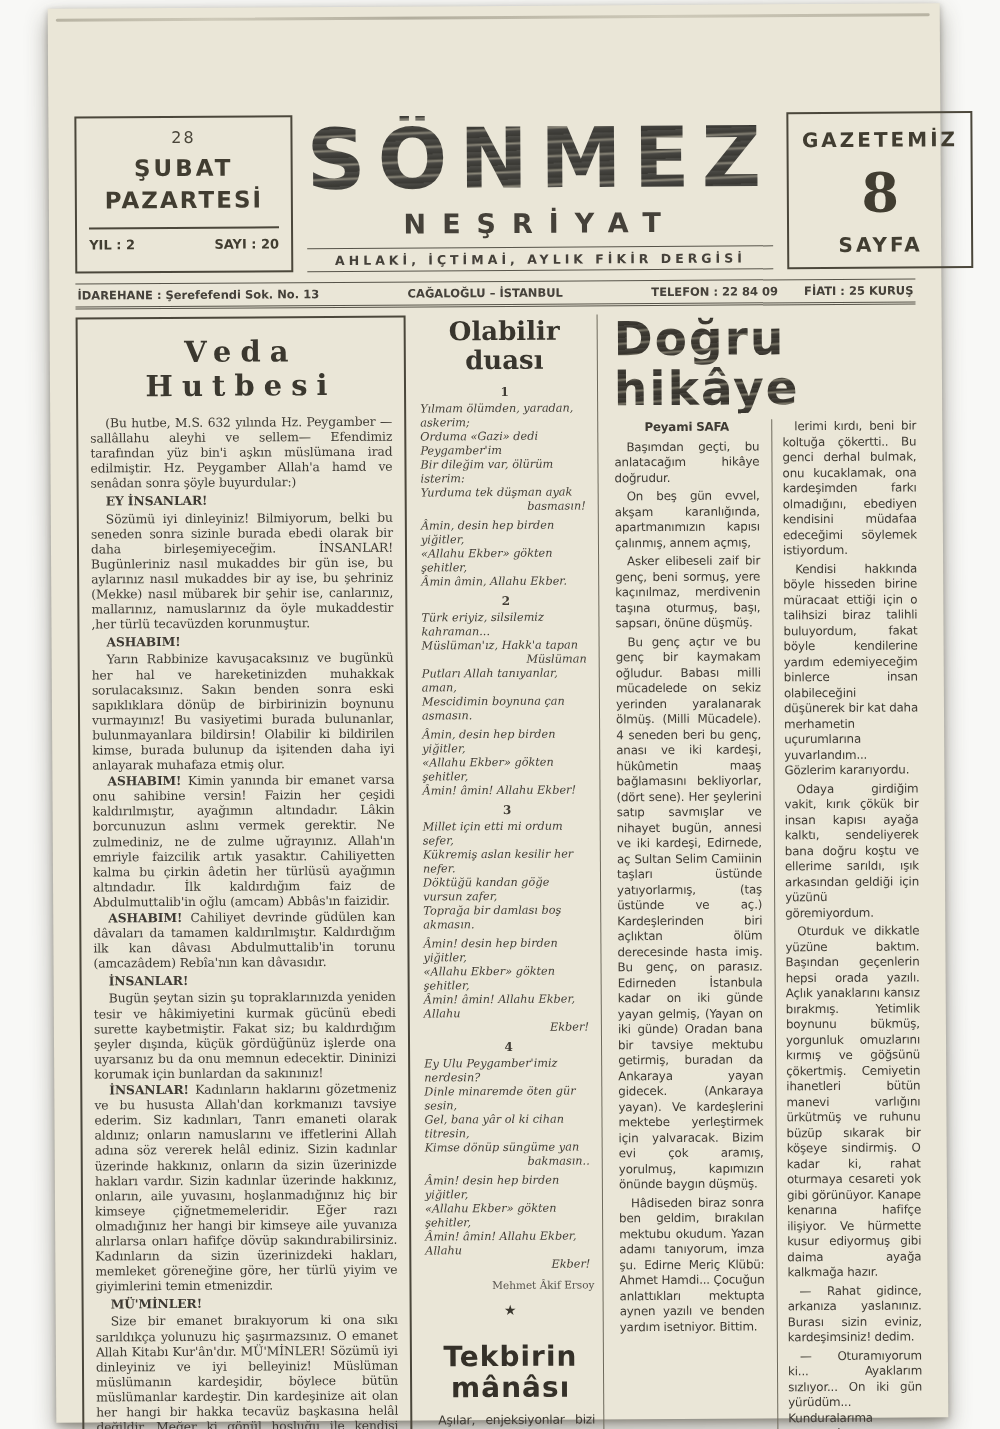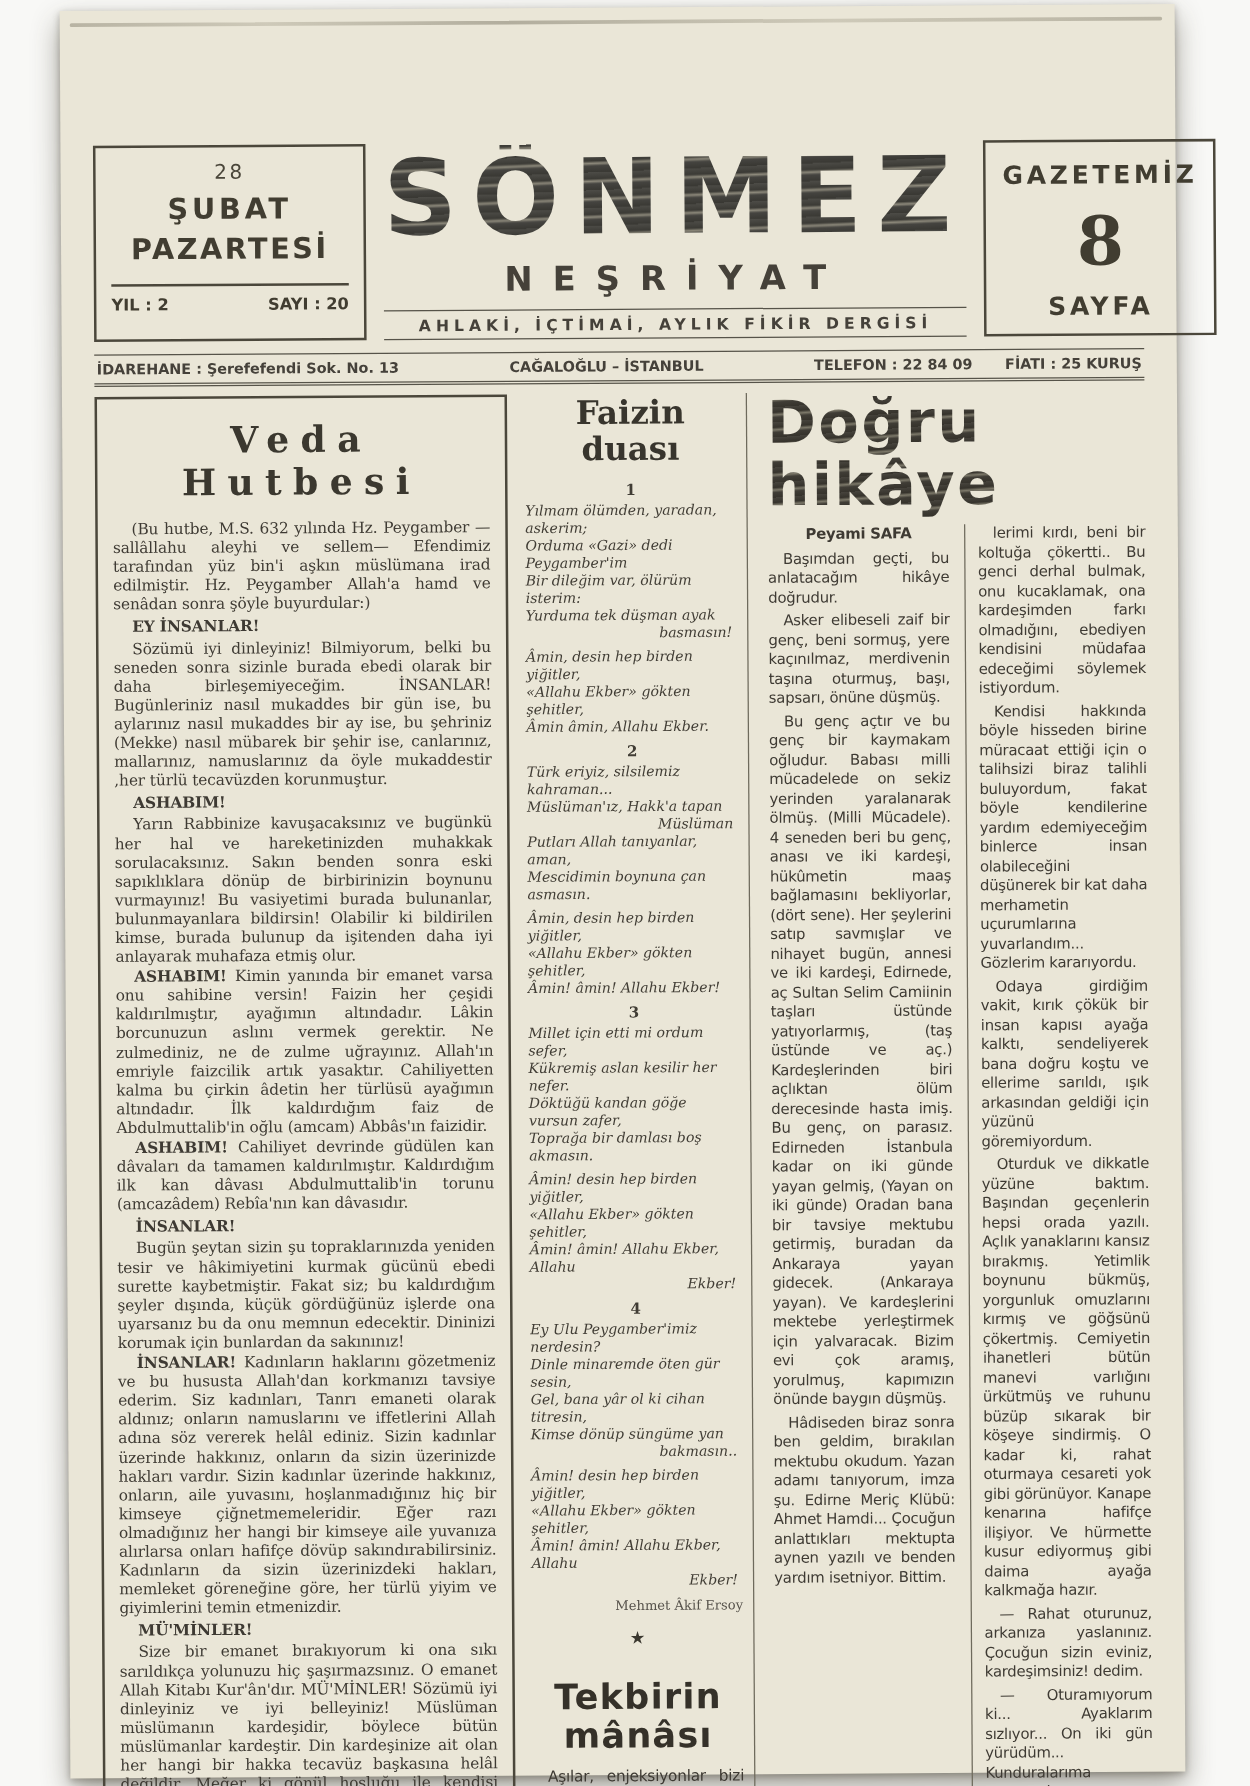--- a/index.html
+++ b/index.html
@@ -206,21 +206,21 @@
               <p class="par k-head"><b class="lead"></b><span>İNSANLAR!</span></p>
               <p class="par k-p"><b class="lead"></b><span>Bugün şeytan sizin şu topraklarınızda yeniden tesir ve hâkimiyetini kurmak gücünü ebedi surette kaybetmiştir. Fakat siz; bu kaldırdığım şeyler dışında, küçük gördüğünüz işlerde ona uyarsanız bu da onu memnun edecektir. Dininizi korumak için bunlardan da sakınınız!</span></p>
               <p class="par k-p"><b class="lead">İNSANLAR! </b><span>Kadınların haklarını gözetmeniz ve bu hususta Allah'dan korkmanızı tavsiye ederim. Siz kadınları, Tanrı emaneti olarak aldınız; onların namuslarını ve iffetlerini Allah adına söz vererek helâl ediniz. Sizin kadınlar üzerinde hakkınız, onların da sizin üzerinizde hakları vardır. Sizin kadınlar üzerinde hakkınız, onların, aile yuvasını, hoşlanmadığınız hiç bir kimseye çiğnetmemeleridir. Eğer razı olmadığınız her hangi bir kimseye aile yuvanıza alırlarsa onları hafifçe dövüp sakındırabilirsiniz. Kadınların da sizin üzerinizdeki hakları, memleket göreneğine göre, her türlü yiyim ve giyimlerini temin etmenizdir.</span></p>
               <p class="par k-head"><b class="lead"></b><span>MÜ'MİNLER!</span></p>
               <p class="par k-p"><b class="lead"></b><span>Size bir emanet bırakıyorum ki ona sıkı sarıldıkça yolunuzu hiç şaşırmazsınız. O emanet Allah Kitabı Kur'ân'dır. MÜ'MİNLER! Sözümü iyi dinleyiniz ve iyi belleyiniz! Müslüman müslümanın kardeşidir, böylece bütün müslümanlar kardeştir. Din kardeşinize ait olan her hangi bir hakka tecavüz başkasına helâl değildir. Meğer ki gönül hoşluğu ile kendisi vermiş olsun...</span></p>
             </div>
         </section>
 
         <section class="midcol">
           <h2 class="ordu-title">
-            <span>Faizin</span><br>
+            <span>Olabilir</span><br>
             <span>duası</span>
           </h2>
           <div class="poem">
 
           <div class="pline k-num">1</div>
               <div class="pline k-l">Yılmam ölümden, yaradan, askerim;</div>
               <div class="pline k-l">Orduma «Gazi» dedi Peygamber'im</div>
               <div class="pline k-l">Bir dileğim var, ölürüm isterim:</div>
               <div class="pline k-l">Yurduma tek düşman ayak</div>
               <div class="pline k-r">basmasın!</div>
@@ -272,31 +272,32 @@
             </div>
         </section>
 
         <section class="story">
           <h1 class="story-headline">Doğru hikâye</h1>
           <div class="story-cols">
             <div class="story-col story-col1">
 
             <p class="par k-by">Peyami SAFA</p>
                 <p class="par k-p">Başımdan geçti, bu anlatacağım hikâye doğrudur.</p>
+                <p class="par k-p">On beş gün evvel, akşam karanlığında, apartmanımızın kapısı çalınmış, annem açmış,</p>
                 <p class="par k-p">Asker elibeseli zaif bir genç, beni sormuş, yere kaçınılmaz, merdivenin taşına oturmuş, başı, sapsarı, önüne düşmüş.</p>
                 <p class="par k-p">Bu genç açtır ve bu genç bir kaymakam oğludur. Babası milli mücadelede on sekiz yerinden yaralanarak ölmüş. (Milli Mücadele). 4 seneden beri bu genç, anası ve iki kardeşi, hükûmetin maaş bağlamasını bekliyorlar, (dört sene). Her şeylerini satıp savmışlar ve nihayet bugün, annesi ve iki kardeşi, Edirnede, aç Sultan Selim Camiinin taşları üstünde yatıyorlarmış, (taş üstünde ve aç.) Kardeşlerinden biri açlıktan ölüm derecesinde hasta imiş. Bu genç, on parasız. Edirneden İstanbula kadar on iki günde yayan gelmiş, (Yayan on iki günde) Oradan bana bir tavsiye mektubu getirmiş, buradan da Ankaraya yayan gidecek. (Ankaraya yayan). Ve kardeşlerini mektebe yerleştirmek için yalvaracak. Bizim evi çok aramış, yorulmuş, kapımızın önünde baygın düşmüş.</p>
                 <p class="par k-p">Hâdiseden biraz sonra ben geldim, bırakılan mektubu okudum. Yazan adamı tanıyorum, imza şu. Edirne Meriç Klübü: Ahmet Hamdi... Çocuğun anlattıkları mektupta aynen yazılı ve benden yardım isetniyor. Bittim.</p>
               </div>
             <div class="story-col story-col2">
 
             <p class="par k-p">lerimi kırdı, beni bir koltuğa çökertti.. Bu genci derhal bulmak, onu kucaklamak, ona kardeşimden farkı olmadığını, ebediyen kendisini müdafaa edeceğimi söylemek istiyordum.</p>
                 <p class="par k-p">Kendisi hakkında böyle hisseden birine müracaat ettiği için o talihsizi biraz talihli buluyordum, fakat böyle kendilerine yardım edemiyeceğim binlerce insan olabileceğini düşünerek bir kat daha merhametin uçurumlarına yuvarlandım... Gözlerim kararıyordu.</p>
                 <p class="par k-p">Odaya girdiğim vakit, kırık çökük bir insan kapısı ayağa kalktı, sendeliyerek bana doğru koştu ve ellerime sarıldı, ışık arkasından geldiği için yüzünü göremiyordum.</p>
                 <p class="par k-p">Oturduk ve dikkatle yüzüne baktım. Başından geçenlerin hepsi orada yazılı. Açlık yanaklarını kansız bırakmış. Yetimlik boynunu bükmüş, yorgunluk omuzlarını kırmış ve göğsünü çökertmiş. Cemiyetin ihanetleri bütün manevi varlığını ürkütmüş ve ruhunu büzüp sıkarak bir köşeye sindirmiş. O kadar ki, rahat oturmaya cesareti yok gibi görünüyor. Kanape kenarına hafifçe ilişiyor. Ve hürmette kusur ediyormuş gibi daima ayağa kalkmağa hazır.</p>
-                <p class="par k-p">— Rahat oturunuz, arkanıza yaslanınız. Çocuğun sizin eviniz, kardeşimsiniz! dedim.</p>
+                <p class="par k-p">— Rahat gidince, arkanıza yaslanınız. Burası sizin eviniz, kardeşimsiniz! dedim.</p>
                 <p class="par k-p">— Oturamıyorum ki... Ayaklarım sızlıyor... On iki gün yürüdüm... Kunduralarıma vuruyordu.</p>
               </div>
           </div>
         </section>
 
       </div>
     </div>
   </div>
 </div>
 

